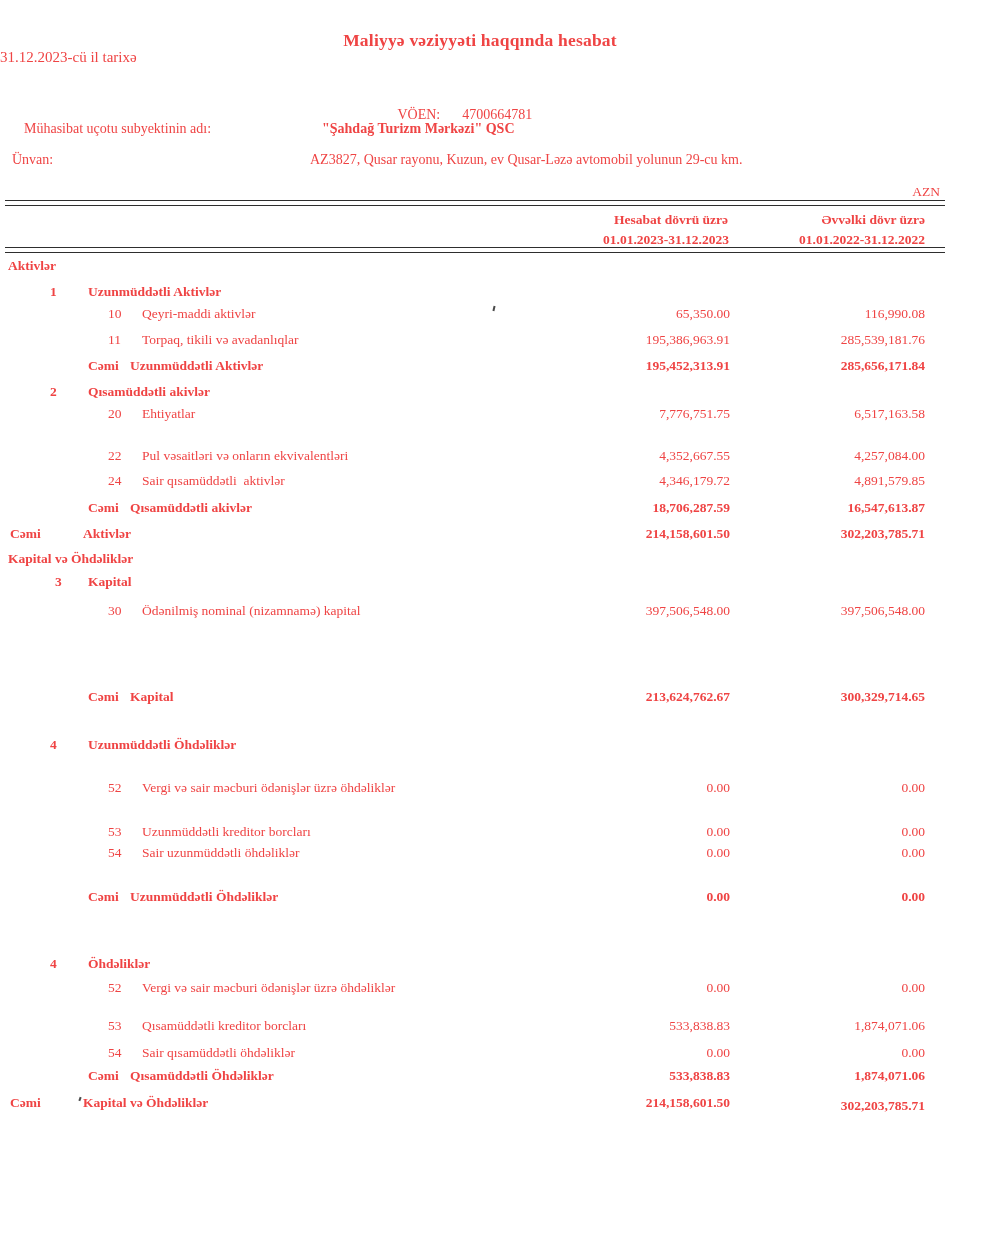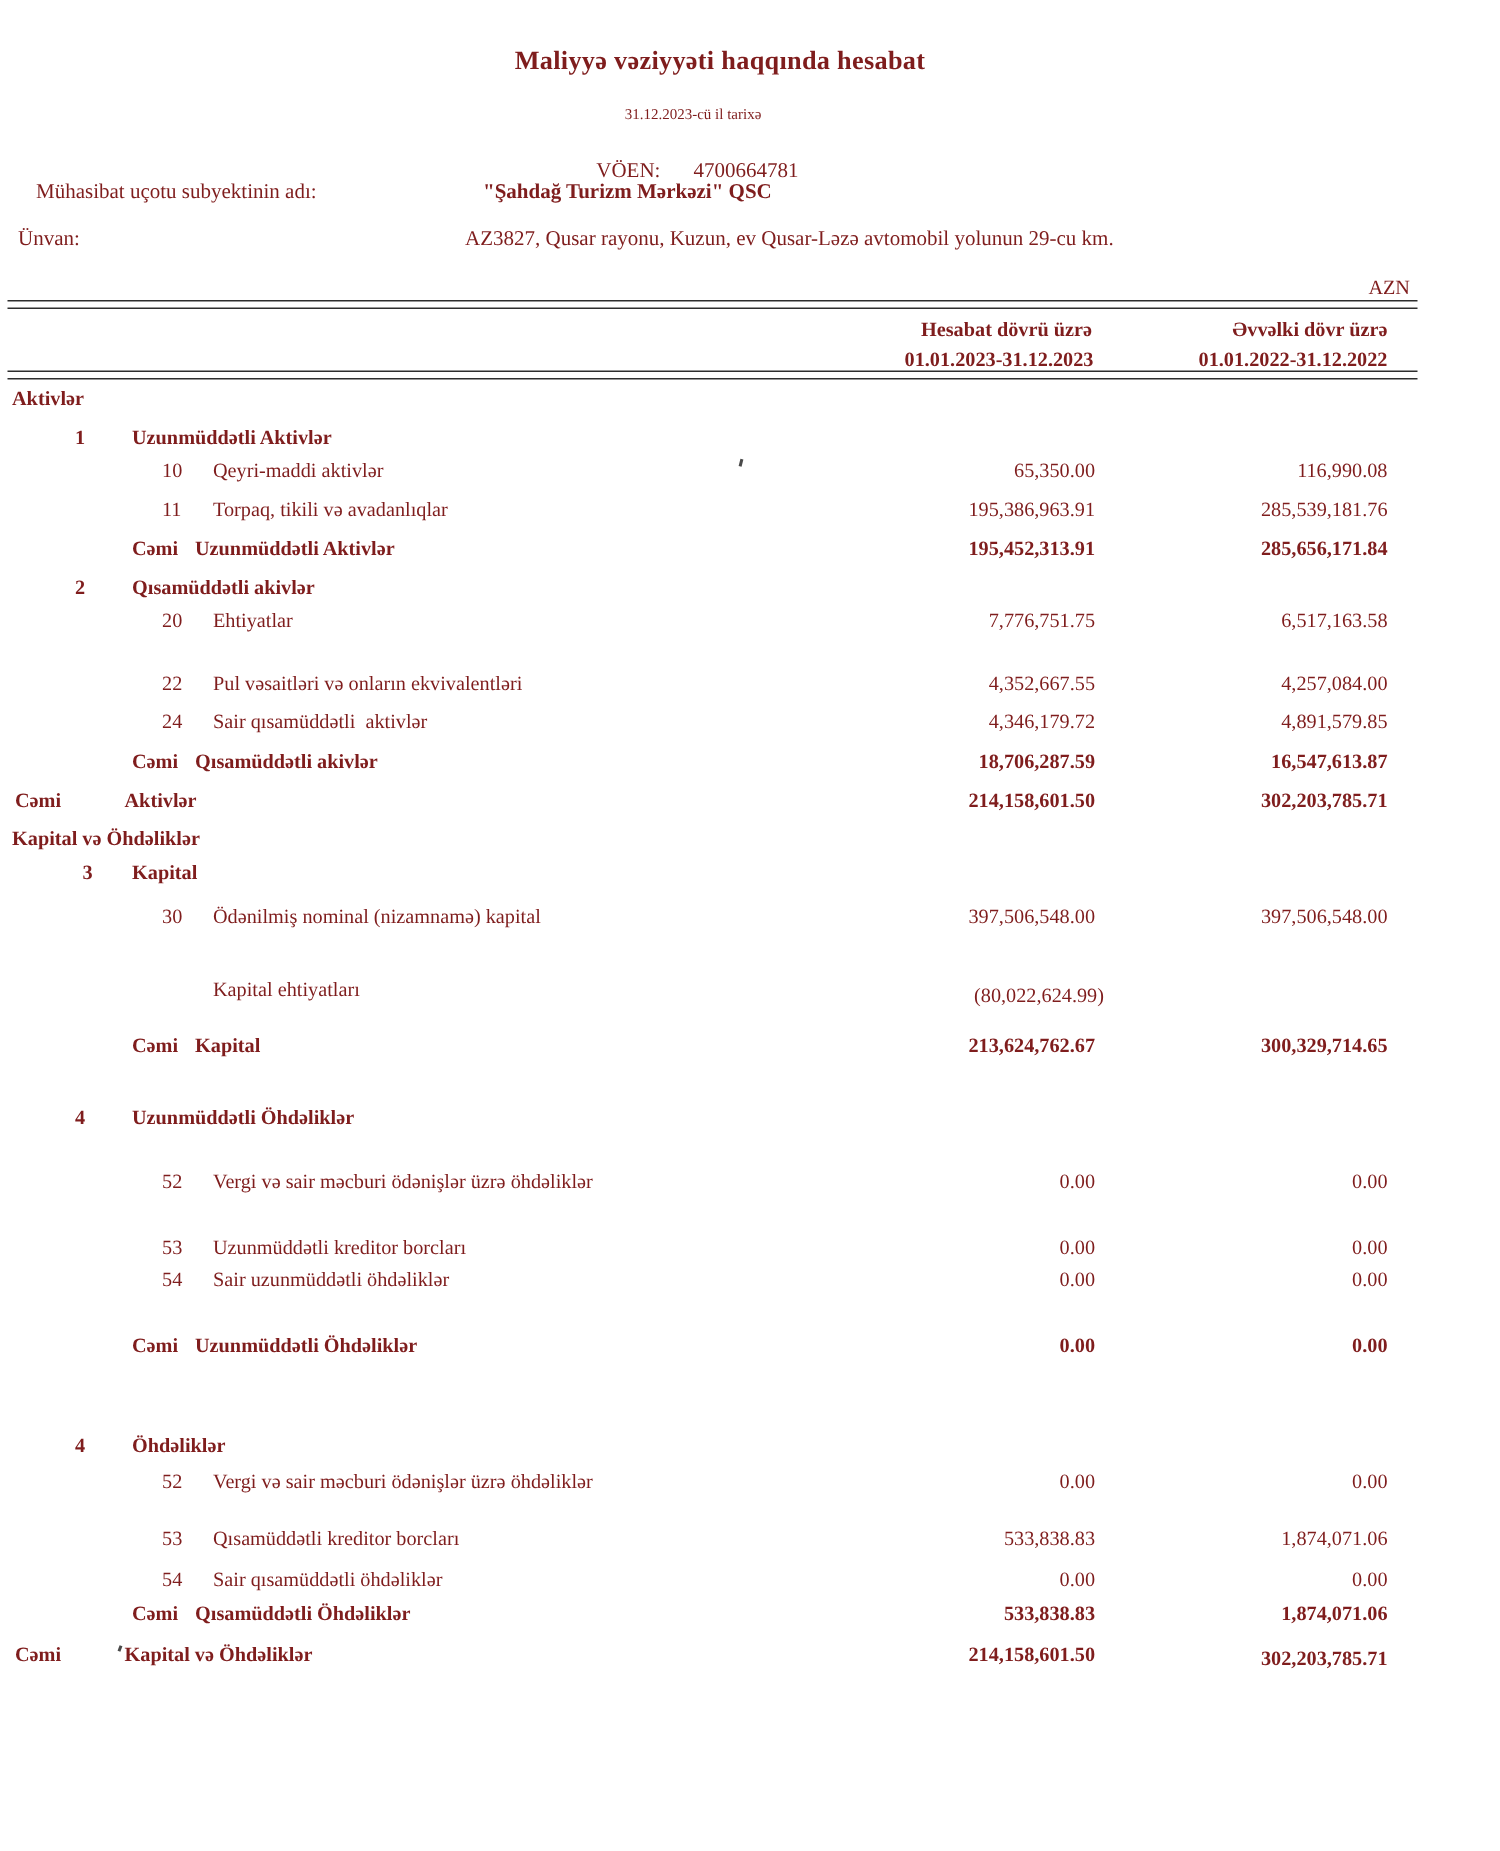--- a/index.html
+++ b/index.html
@@ -2,28 +2,28 @@
 <html><head>
 <meta charset="utf-8">
 <style>
   html,body{margin:0;padding:0;background:#e8e8e8;}
   .page{
     position:relative;
     width:1000px;height:1234px;
     margin:0 auto;
     background:#ffffff;
     font-family:"Liberation Serif","DejaVu Serif",serif;
-    color:#7f1d1d;
+    color:#ef4444;
     overflow:hidden;
   }
   .abs{position:absolute;white-space:pre;}
   .b{font-weight:bold;}
   
   .title{top:30px;left:0;width:960px;text-align:center;font-size:17.5px;font-weight:bold;letter-spacing:.2px;}
-  .dateline{top:71px;left:0;width:924px;text-align:center;font-size:10px;}
+  .dateline{top:49px;left:0;width:924px;text-align:left;font-size:15px;}
   .voenline{top:91px;left:0;width:916px;text-align:center;font-size:14px;}
   .voen-val{margin-left:22px;}
   .flabel{left:12px;font-size:14px;}
   .fvalue{left:310px;font-size:14px;}
   .entity-row{top:121px;margin-left:12px;}
   .address-row{top:152px;}
   .azn{top:184px;right:60px;font-size:13.5px;text-align:right;}
   
   .rule{position:absolute;left:5px;width:940px;height:4px;
         border-top:1.6px solid #2e2e2e;border-bottom:1.1px solid #2e2e2e;}
@@ -158,24 +158,20 @@
   </div>
 
   <div class="r" style="top:603px">
     <span class="code">30</span>
     <span class="item">Ödənilmiş nominal (nizamnamə) kapital</span>
     <span class="v1">397,506,548.00</span>
     <span class="v2">397,506,548.00</span>
   </div>
 
 
-  <div class="r" style="top:652px">
-    <span class="item">Kapital ehtiyatları</span>
-    <span class="v1" style="right:264px;top:4px">(80,022,624.99)</span>
-  </div>
 
   <div class="r" style="top:689px">
     <span class="csub">Cəmi</span>
     <span class="lsub">Kapital</span>
     <span class="v1 b">213,624,762.67</span>
     <span class="v2 b">300,329,714.65</span>
   </div>
 
   <div class="r" style="top:737px">
     <span class="num">4</span>

